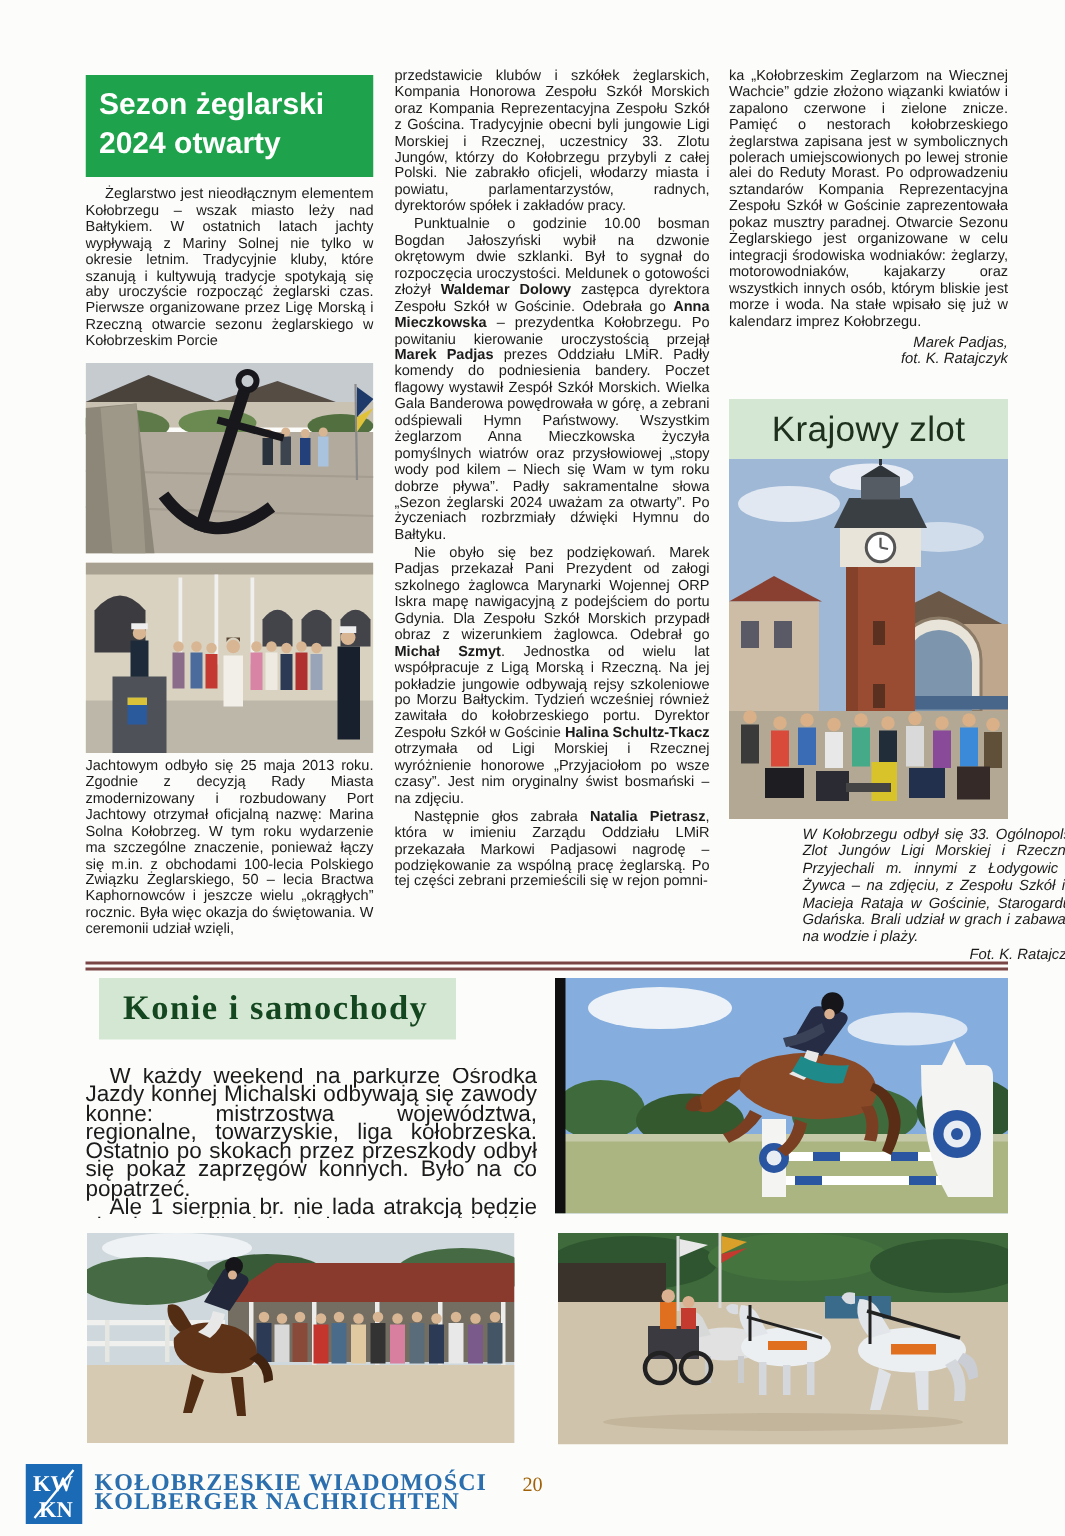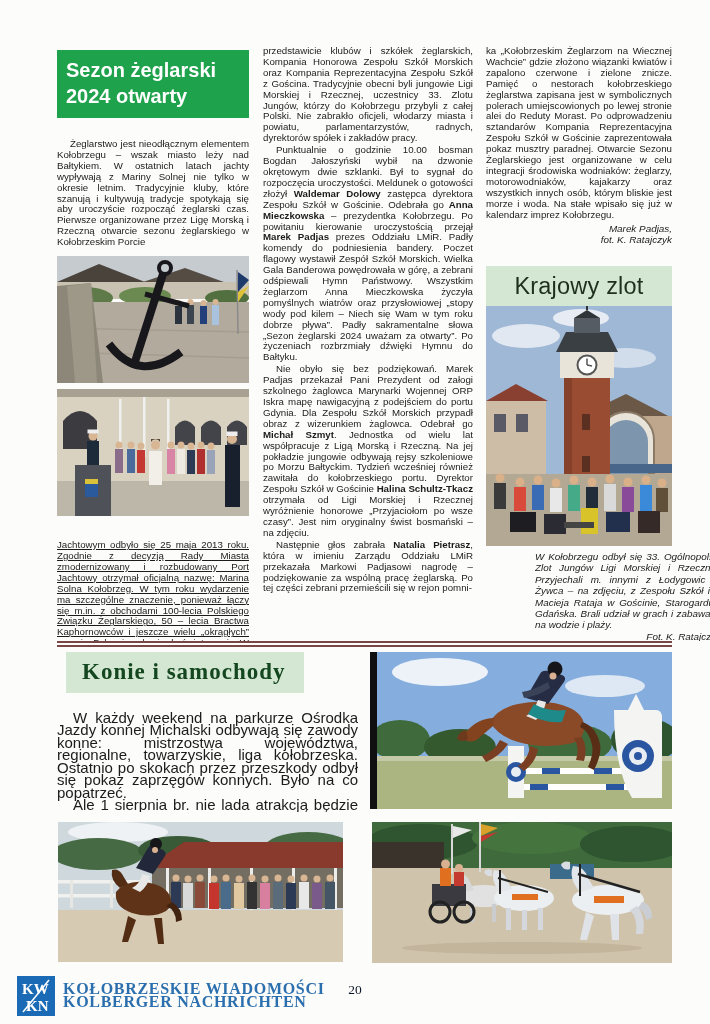--- a/index.html
+++ b/index.html
@@ -22,30 +22,30 @@
                 font-size:23px;line-height:25.5px;padding:7px 0 8px 16px;letter-spacing:1px;}
   .bottomtext{font-size:15px;line-height:12.45px;text-align:justify;}
   .bottomtext p{margin:0;}
   .bottomtext .ind{text-indent:16px;}
   .rule2{height:2px;border-top:2px solid #7a4545;border-bottom:2px solid #7a4545;}
   .photo{display:block;}
   .photo svg{display:block;width:100%;height:100%;}
   .clip{overflow:hidden;}
   .footer-name{font-family:"Liberation Serif",serif;font-weight:bold;color:#2b6fae;
                font-size:16px;line-height:13px;letter-spacing:0.7px;}
-  .pagenum{font-family:"Liberation Serif",serif;font-size:13.5px;color:#0f172a;text-align:center;width:100%;}
+  .pagenum{font-family:"Liberation Serif",serif;font-size:13.5px;color:#a16207;text-align:center;width:100%;}
 </style>
 </head>
 <body>
 
 <div id="page">
 
   <div class="abs clip" style="left:57px;top:50px;width:192px;height:592px;">
     <div class="headline-green">Sezon żeglarski 2024 otwarty</div>
-    <div class="smalltext" style="margin-top:21px;">
+    <div class="smalltext" style="margin-top:7px;">
       <p class="ind">Żeglarstwo jest nieodłącznym elementem Kołobrzegu – wszak miasto leży nad Bałtykiem. W ostatnich latach jachty wypływają z Mariny Solnej nie tylko w okresie letnim. Tradycyjnie kluby, które szanują i kultywują tradycje spotykają się aby uroczyście rozpocząć żeglarski czas. Pierwsze organizowane przez Ligę Morską i Rzeczną otwarcie sezonu żeglarskiego w Kołobrzeskim Porcie</p>
     </div>
 
     <div class="photo" style="margin-top:8px;height:127px;">
       <svg viewBox="0 0 192 127" preserveAspectRatio="none">
         <rect width="192" height="42" fill="#c6cbd0"></rect>
         <polygon points="0,26 42,8 88,26" fill="#4a433c"></polygon>
         <polygon points="80,28 128,12 178,30" fill="#554c44"></polygon>
         <rect y="26" width="192" height="17" fill="#c9c2b2"></rect>
         <ellipse cx="26" cy="42" rx="30" ry="11" fill="#5d7a48"></ellipse>
@@ -110,21 +110,21 @@
           <rect x="30.5" y="40.5" width="11" height="4" fill="#eeeeee"></rect>
         <rect x="18" y="76" width="36" height="51" fill="#4e5158"></rect>
         <rect x="28" y="90" width="13" height="18" fill="#2a5a9c"></rect>
           <rect x="28" y="90" width="13" height="5" fill="#d9c13a"></rect>
         <rect x="168" y="56" width="15" height="62" fill="#17202c"></rect>
         <circle cx="175" cy="50" r="5" fill="#d8b694"></circle>
           <rect x="169.5" y="42.5" width="11" height="4.5" fill="#eeeeee"></rect>
       </svg>
     </div>
 
-    <div class="smalltext" style="margin-top:24px;text-decoration:underline;">
+    <div class="smalltext" style="margin-top:4px;">
       <p>Jachtowym odbyło się 25 maja 2013 roku. Zgodnie z decyzją Rady Miasta zmodernizowany i rozbudowany Port Jachtowy otrzymał oficjalną nazwę: Marina Solna Kołobrzeg. W tym roku wydarzenie ma szczególne znaczenie, ponieważ łączy się m.in. z obchodami 100-lecia Polskiego Związku Żeglarskiego, 50 – lecia Bractwa Kaphornowców i jeszcze wielu „okrągłych” rocznic. Była więc okazja do świętowania. W ceremonii udział wzięli,</p>
     </div>
   </div>
 
   <div class="abs clip smalltext" style="left:263px;top:46px;width:210px;height:596px;">
     <p>przedstawicie klubów i szkółek żeglarskich, Kompania Honorowa Zespołu Szkół Morskich oraz Kompania Reprezentacyjna Zespołu Szkół z Gościna. Tradycyjnie obecni byli jungowie Ligi Morskiej i Rzecznej, uczestnicy 33. Zlotu Jungów, którzy do Kołobrzegu przybyli z całej Polski. Nie zabrakło oficjeli, włodarzy miasta i powiatu, parlamentarzystów, radnych, dyrektorów spółek i zakładów pracy.</p>
     <p class="ind"><span>Punktualnie o godzinie 10.00 bosman Bogdan Jałoszyński wybił na dzwonie okrętowym dwie szklanki. Był to sygnał do rozpoczęcia uroczystości. Meldunek o gotowości złożył </span><span class="b">Waldemar Dolowy</span><span> zastępca dyrektora Zespołu Szkół w Gościnie. Odebrała go </span><span class="b">Anna Mieczkowska</span><span> – prezydentka Kołobrzegu. Po powitaniu kierowanie uroczystością przejął </span><span class="b">Marek Padjas</span><span> prezes Oddziału LMiR. Padły komendy do podniesienia bandery. Poczet flagowy wystawił Zespół Szkół Morskich. Wielka Gala Banderowa powędrowała w górę, a zebrani odśpiewali Hymn Państwowy. Wszystkim żeglarzom Anna Mieczkowska życzyła pomyślnych wiatrów oraz przysłowiowej „stopy wody pod kilem – Niech się Wam w tym roku dobrze pływa”. Padły sakramentalne słowa „Sezon żeglarski 2024 uważam za otwarty”. Po życzeniach rozbrzmiały dźwięki Hymnu do Bałtyku.</span></p>
     <p class="ind"><span>Nie obyło się bez podziękowań. Marek Padjas przekazał Pani Prezydent od załogi szkolnego żaglowca Marynarki Wojennej ORP Iskra mapę nawigacyjną z podejściem do portu Gdynia. Dla Zespołu Szkół Morskich przypadł obraz z wizerunkiem żaglowca. Odebrał go </span><span class="b">Michał Szmyt</span><span>. Jednostka od wielu lat współpracuje z Ligą Morską i Rzeczną. Na jej pokładzie jungowie odbywają rejsy szkoleniowe po Morzu Bałtyckim. Tydzień wcześniej również zawitała do kołobrzeskiego portu. Dyrektor Zespołu Szkół w Gościnie </span><span class="b">Halina Schultz-Tkacz</span><span> otrzymała od Ligi Morskiej i Rzecznej wyróżnienie honorowe „Przyjaciołom po wsze czasy”. Jest nim oryginalny świst bosmański – na zdjęciu.</span></p>
     <p class="ind"><span>Następnie głos zabrała </span><span class="b">Natalia Pietrasz</span><span>, która w imieniu Zarządu Oddziału LMiR przekazała Markowi Padjasowi nagrodę – podziękowanie za wspólną pracę żeglarską. Po tej części zebrani przemieścili się w rejon pomni-</span></p>
   </div>

